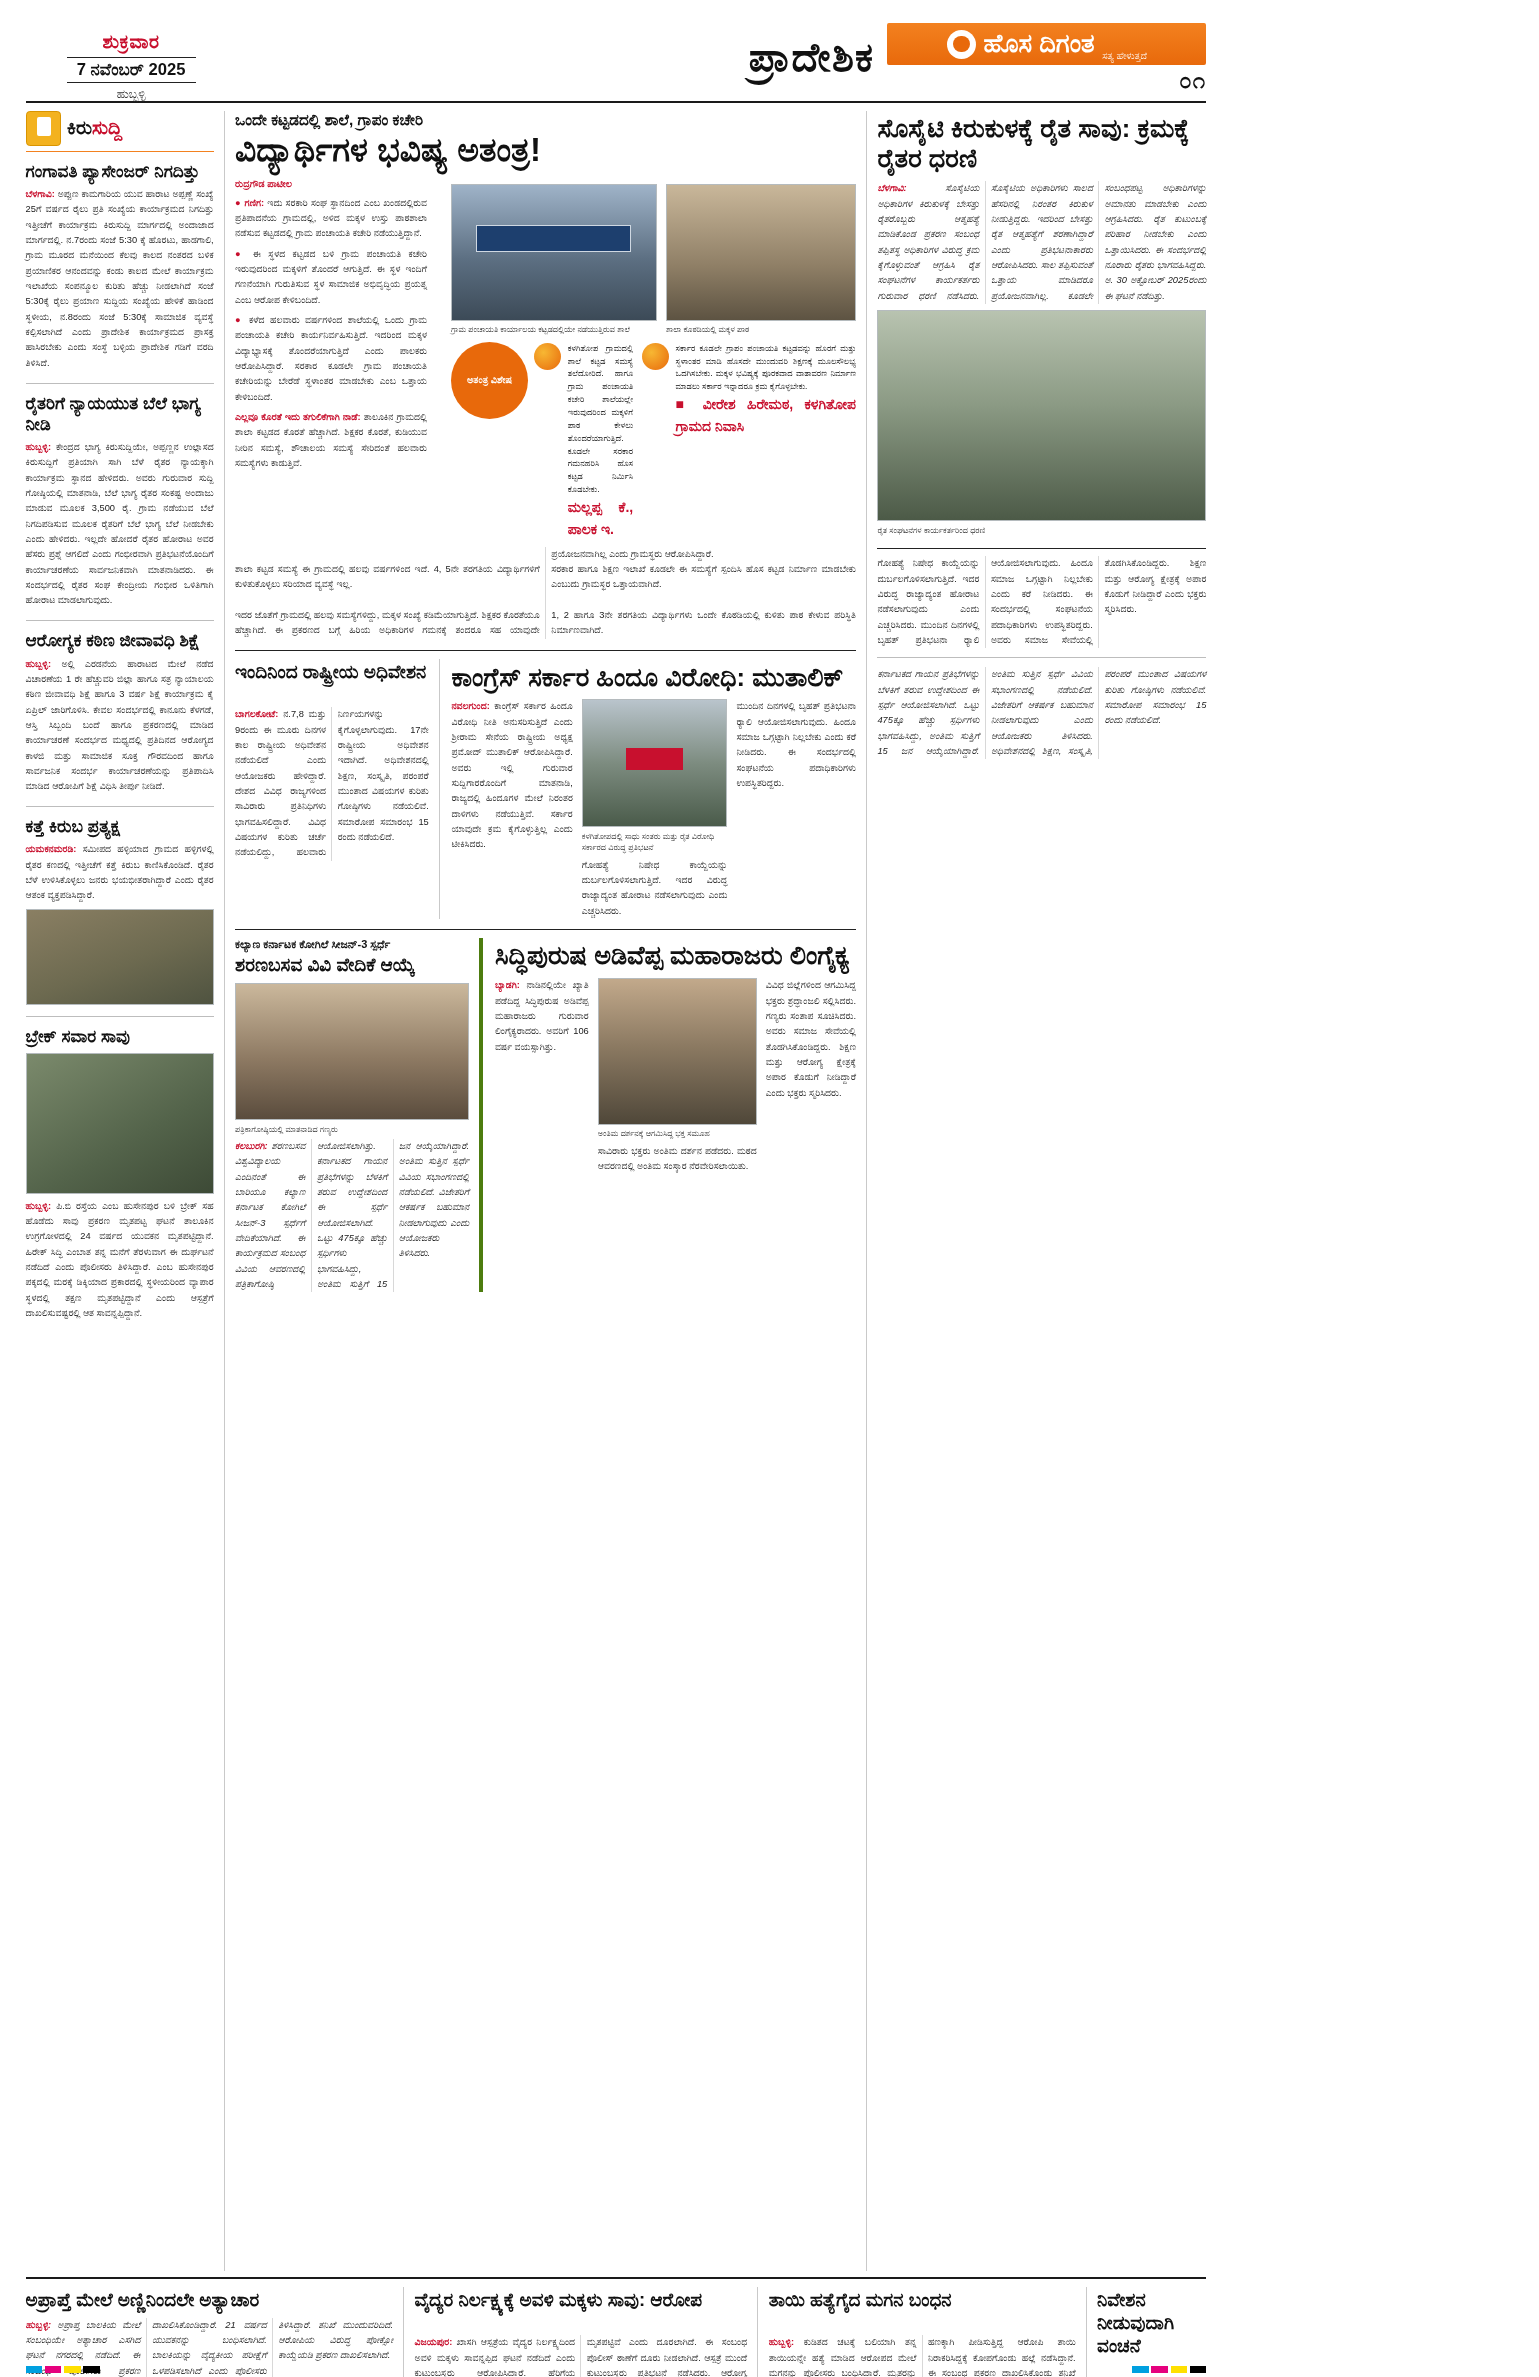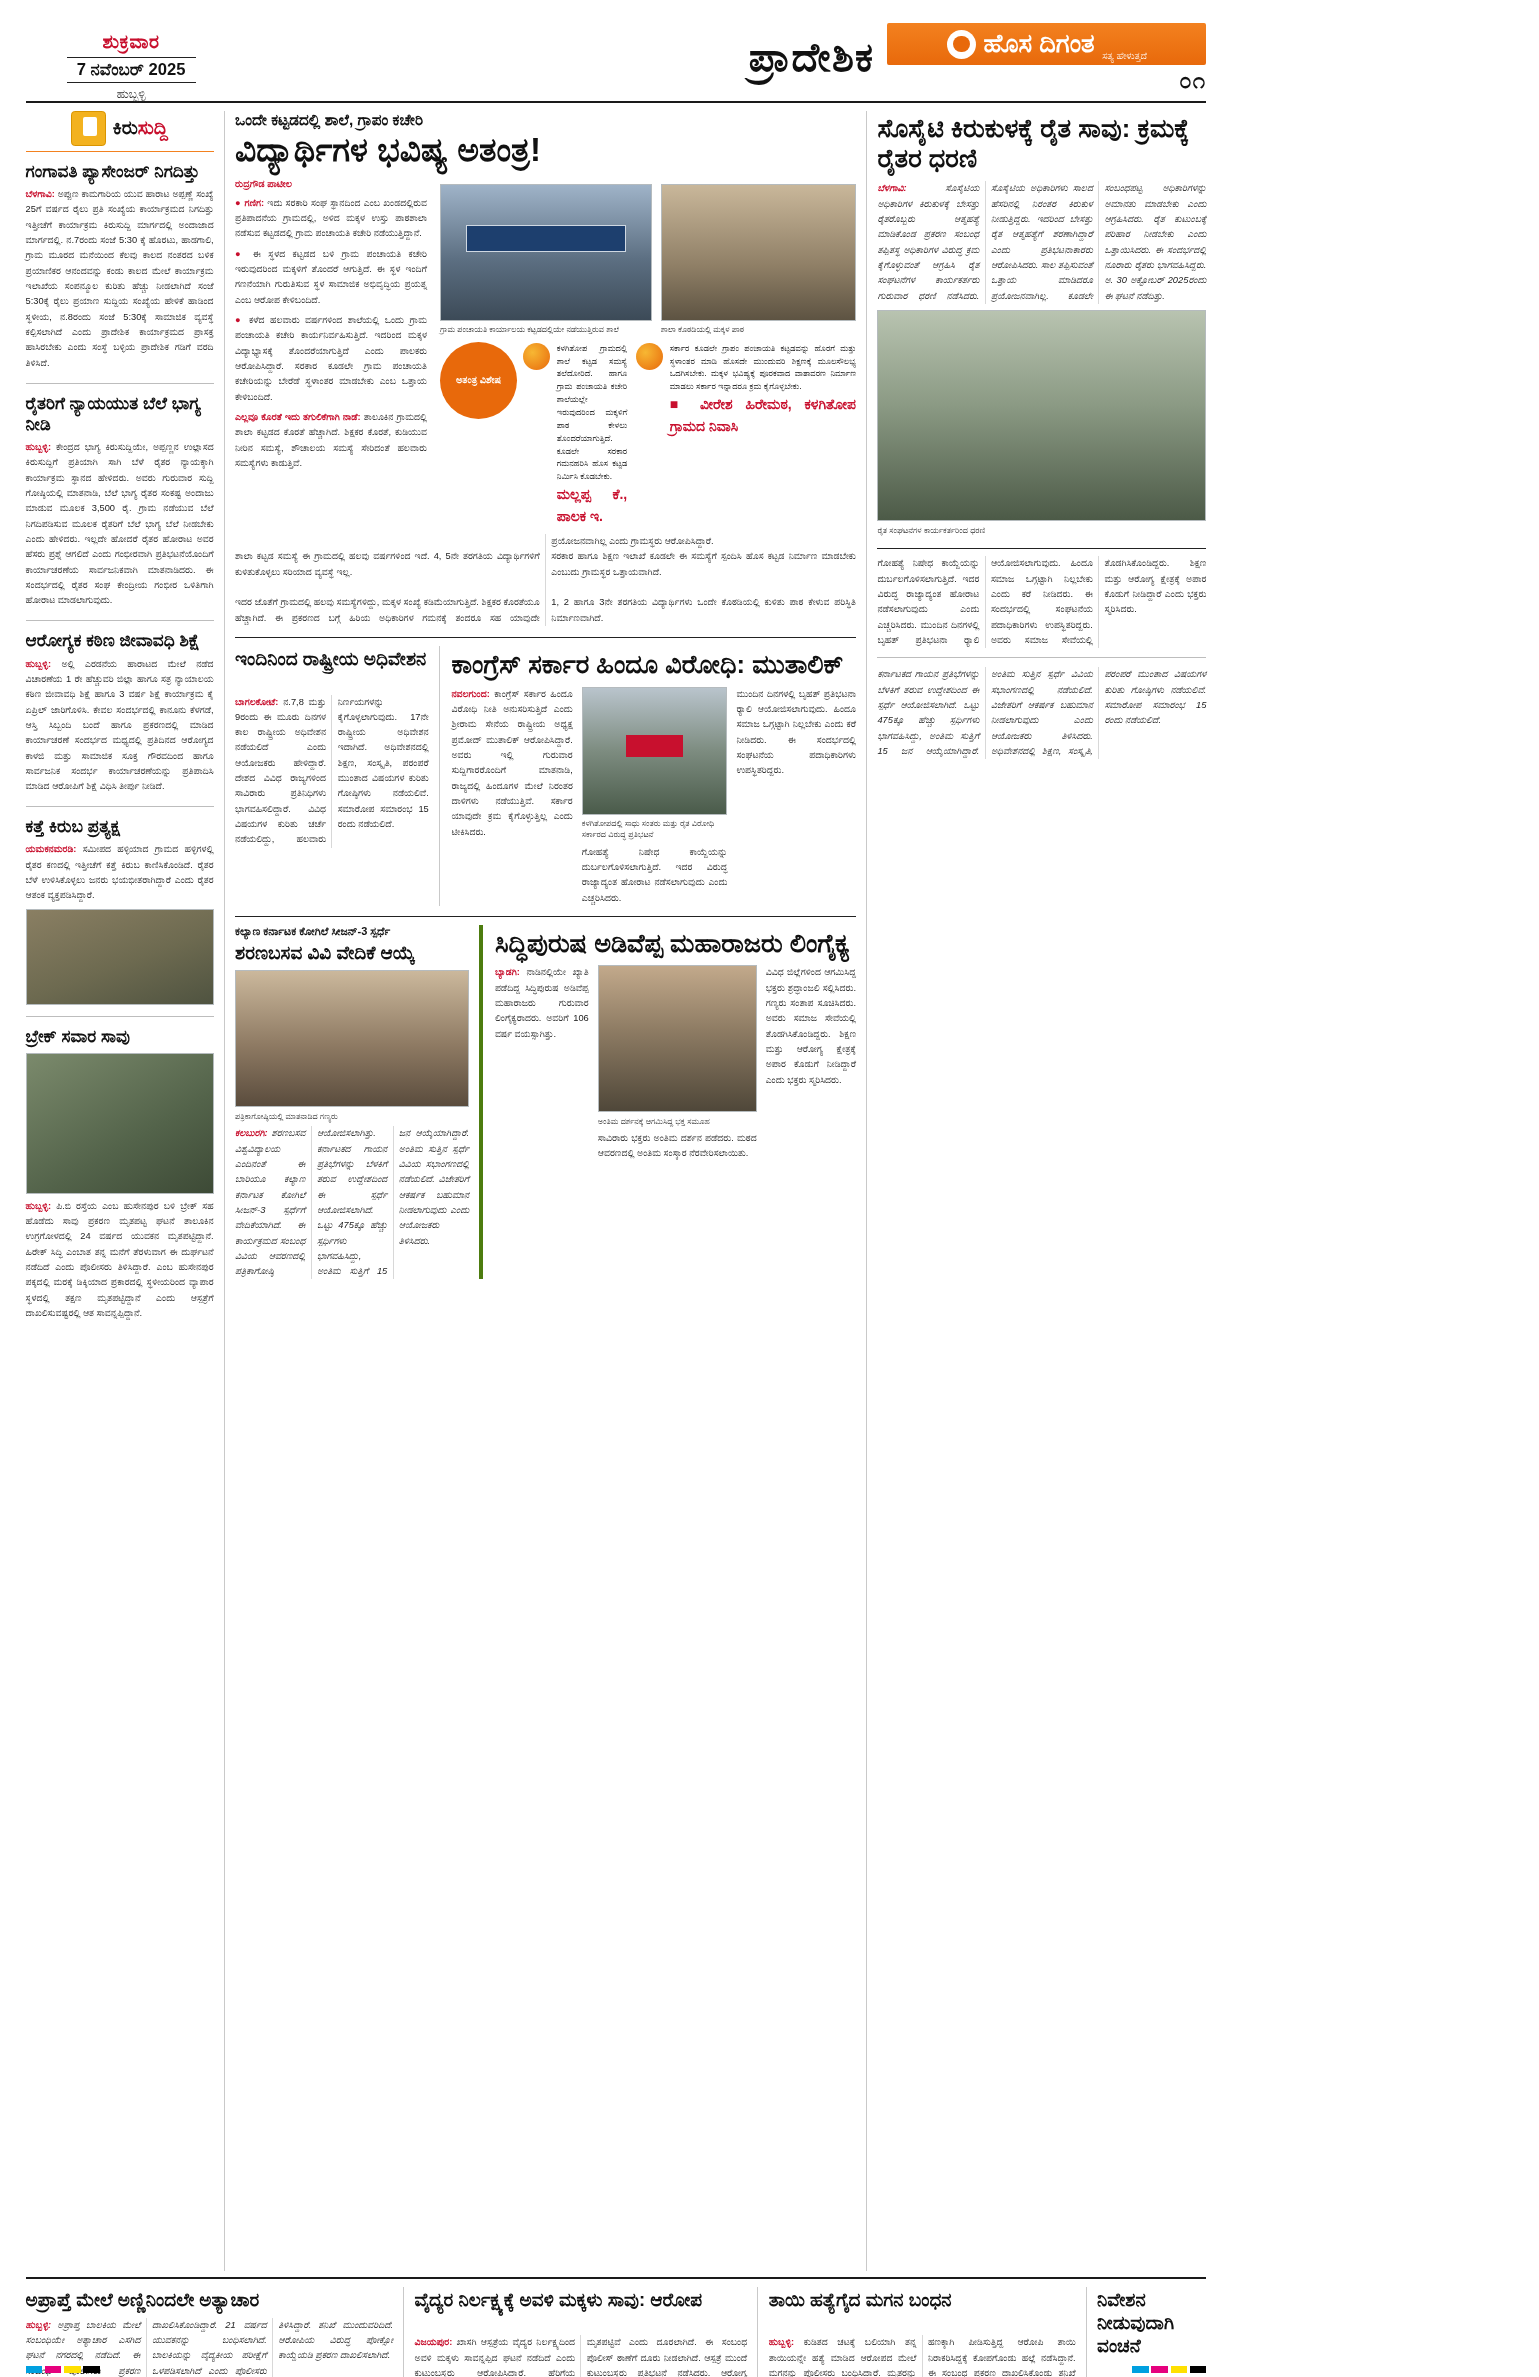--- a/index.html
+++ b/index.html
@@ -115,21 +115,20 @@
   .col { padding: 0 10.2px; }
   .col.c1 { width: 250px; border-right: 1px solid #c9c9c9; padding-left: 0; }
   .col.c2 { width: 810px; border-right: 1px solid #c9c9c9; }
   .col.c3 { width: 428px; padding-right: 0; }
 
   
   .kirusudi {
     display: flex; align-items: center; gap: 6.4px;
     border-bottom: 1.9px solid #f3811f;
     padding-bottom: 5.1px;
-    justify-content: center;
   }
   .kiru-icon {
     width: 35px; height: 35px; border-radius: 3.8px;
     background: #f3b21f; position: relative; flex:none;
     border: 1.3px solid #d99400;
   }
   .kiru-icon:before{
     content:""; position:absolute; left:10.2px; top:5.1px;
     width:14px;height:19px;background:#fff;border-radius:1.9px;
   }
@@ -295,21 +294,21 @@
       </div>
 
     </div>
 
     <div class="col c2">
 
       <div class="story">
         <div class="kicker">ಒಂದೇ ಕಟ್ಟಡದಲ್ಲಿ ಶಾಲೆ, ಗ್ರಾಪಂ ಕಚೇರಿ</div>
         <div class="bigheadline">ವಿದ್ಯಾರ್ಥಿಗಳ ಭವಿಷ್ಯ ಅತಂತ್ರ!</div>
 
-        <div style="display:flex;gap:13px;">
+        <div style="display:flex;gap:24px;">
           <div style="width:192px;">
             <div style="font-size:9.6px;font-weight:bold;color:#c8102e;margin-bottom:5.1px;">ರುದ್ರಗೌಡ ಪಾಟೀಲ</div>
             <div class="lede" style="margin-bottom:5.1px;">
               <span class="bull">●</span>
               <span class="dateline">ಗಣಿಗ:</span>
               <span>ಇದು ಸರಕಾರಿ ಸಂಘ ಸ್ಥಾನದಿಂದ ಎಂಬ ಖಂಡದಲ್ಲಿರುವ ಪ್ರತಿಪಾದನೆಯ ಗ್ರಾಮದಲ್ಲಿ, ಅಳಿದ ಮಕ್ಕಳ ಉಸ್ತು ಪಾಠಶಾಲಾ ನಡೆಸುವ ಕಟ್ಟಡದಲ್ಲಿ ಗ್ರಾಮ ಪಂಚಾಯತಿ ಕಚೇರಿ ನಡೆಯುತ್ತಿದ್ದಾನೆ.</span>
             </div>
             <div class="lede" style="margin-bottom:5.1px;">
               <span class="bull">●</span>
               <span>ಈ ಸ್ಥಳದ ಕಟ್ಟಡದ ಬಳಿ ಗ್ರಾಮ ಪಂಚಾಯತಿ ಕಚೇರಿ ಇರುವುದರಿಂದ ಮಕ್ಕಳಿಗೆ ತೊಂದರೆ ಆಗುತ್ತಿದೆ. ಈ ಸ್ಥಳ ಇಂದಿಗೆ ಗಣನೆಯಾಗಿ ಗುರುತಿಸುವ ಸ್ಥಳ ಸಾಮಾಜಿಕ ಅಭಿವೃದ್ಧಿಯ ಪ್ರಯತ್ನ ಎಂಬ ಆರೋಪ ಕೇಳಿಬಂದಿದೆ.</span>

